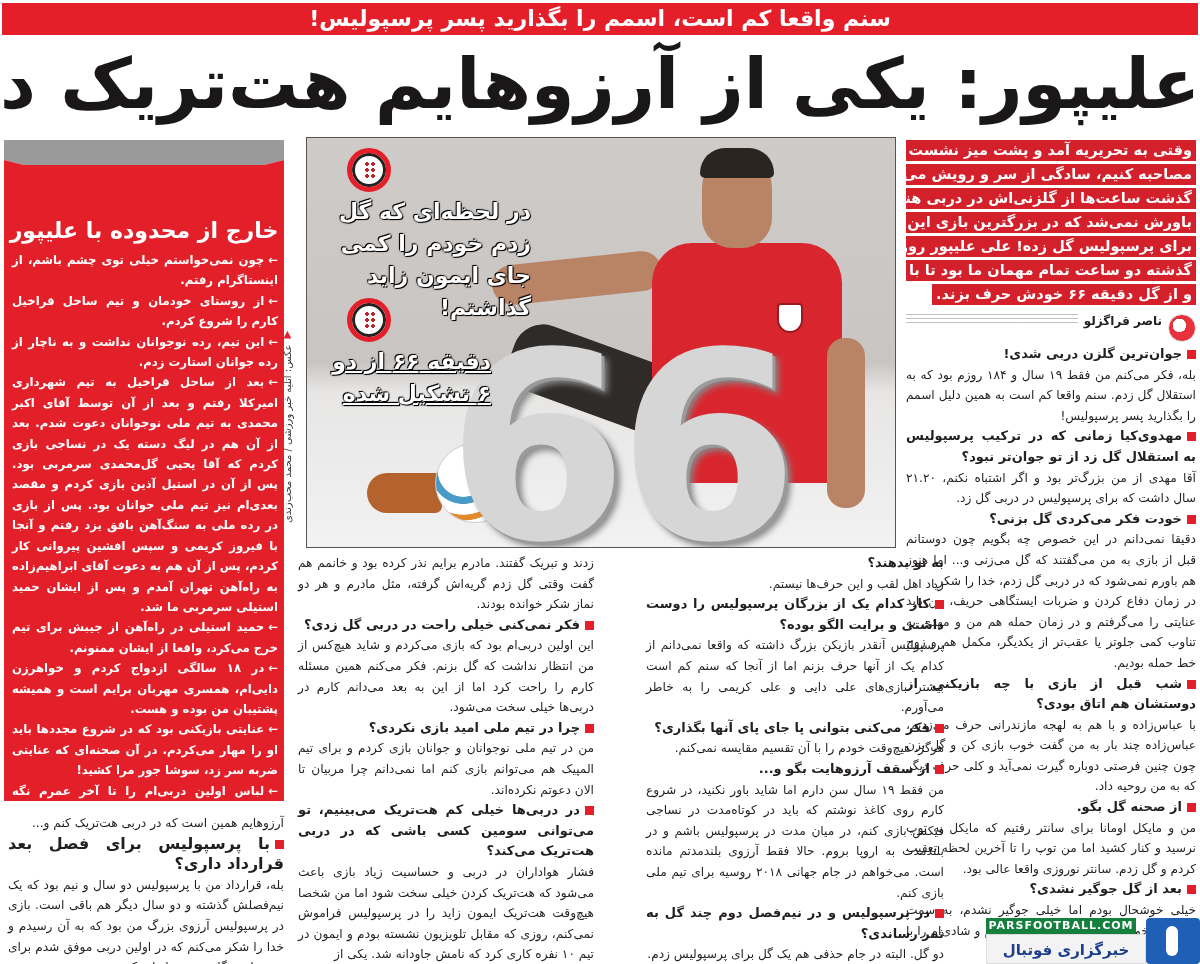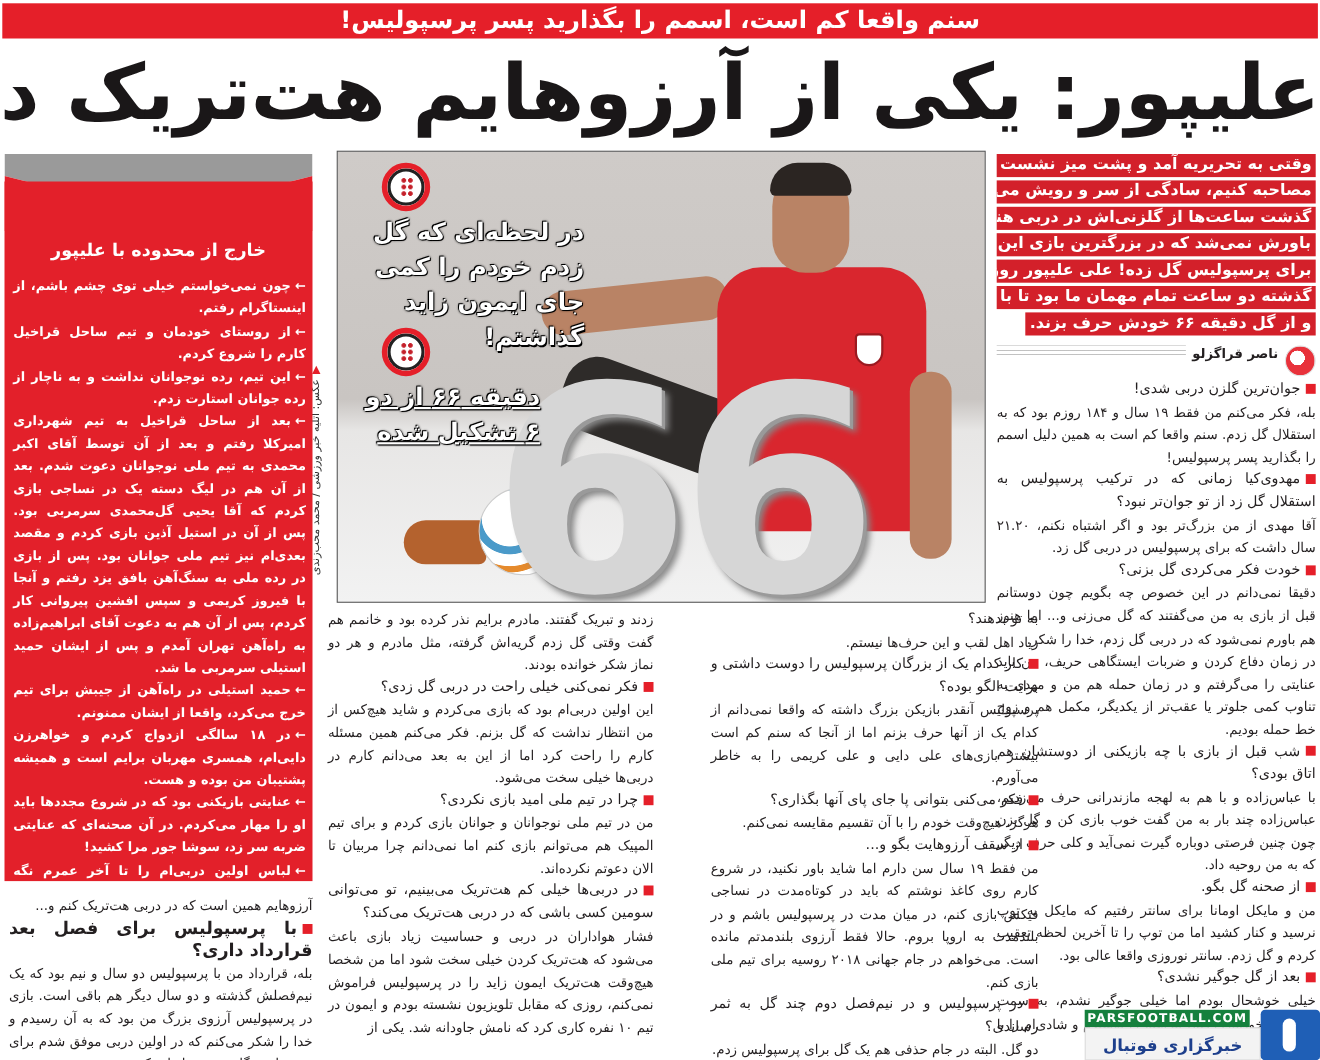--- a/index.html
+++ b/index.html
@@ -31,21 +31,21 @@
   .byline .ball {
     width: 28px; height: 28px; border-radius: 50%;
     background: radial-gradient(circle at 40% 40%, #fff 0 30%, #e8323b 31% 100%);
     border: 1px solid #e0e0e0; margin-left: 6px;
   }
   .byline .name { font-weight: bold; font-size: 12px; }
   .byline .lines { flex: 1; height: 12px; margin-right: 6px;
     background: repeating-linear-gradient(to bottom, #999 0 1px, transparent 1px 4px); opacity: 0.6; }
 
   .qa { font-size: 12.2px; line-height: 20.6px; text-align: justify; }
-  .qa .q { font-weight: normal; font-size: 13px; display: block; }
+  .qa .q { font-weight: bold; font-size: 13px; display: block; }
   .qa .q::before { content: ""; display: inline-block; width: 9px; height: 9px; background: #e51f29; margin-left: 5px; vertical-align: middle; }
   .qa .q.noicon::before { display: none; }
   .qa .a { display: block; }
 
   
   .col-mid2 { position: absolute; left: 598px; top: 553px; width: 298px; margin-left: 48px; }
   .col-mid1 { position: absolute; left: 298px; top: 553px; width: 296px; }
 
   
   .photo {
@@ -74,21 +74,21 @@
     background: radial-gradient(circle at 35% 35%, #fff 0 35%, #4a9ac9 36% 45%, #fff 46% 60%, #e58a2c 61% 68%, #fff 69%); border: 1px solid #ccc; }
   .shoe { position: absolute; left: 60px; top: 335px; width: 75px; height: 40px; background: #b4622e; border-radius: 30px 10px 10px 30px; }
   .photo-credit { position: absolute; left: 282px; top: 330px; width: 18px; height: 230px;
     writing-mode: vertical-rl; transform: rotate(180deg); font-size: 10px; color: #333; white-space: nowrap; direction: rtl; }
   .photo-credit .tri { color: #e51f29; }
 
   
   .sidebox { position: absolute; left: 4px; top: 165px; width: 280px; height: 636px;
     background: #e3202a; color: #fff; }
   .sidebox-chevron { position: absolute; left: 4px; top: 140px; width: 280px; height: 70px; }
-  .sidebox-title { position: absolute; left: 4px; top: 218px; width: 280px; text-align: center; font-size: 16px; font-weight: 900; color: #fff; }
+  .sidebox-title { position: absolute; left: 4px; top: 218px; width: 280px; text-align: center; font-size: 22px; font-weight: 900; color: #fff; }
   .sidebox-body { position: absolute; left: 12px; top: 250px; width: 266px; font-size: 11.7px; line-height: 20.4px; font-weight: bold; text-align: justify; color: #fff; }
   .sidebox-body .item::before { content: "\2190"; font-weight: 900; margin-left: 4px; }
   .sidebox-body .item { display: block; }
 
   .col-left { position: absolute; left: 8px; top: 813px; width: 276px; font-size: 12.2px; line-height: 20.6px; text-align: justify; }
   .col-left .q { font-weight: bold; font-size: 16px; display: block; }
   .col-left .q::before { content: ""; display: inline-block; width: 9px; height: 9px; background: #e51f29; margin-left: 5px; vertical-align: middle; }
 
   
   .watermark { position: absolute; left: 986px; top: 918px; width: 214px; height: 46px; direction: ltr; }

